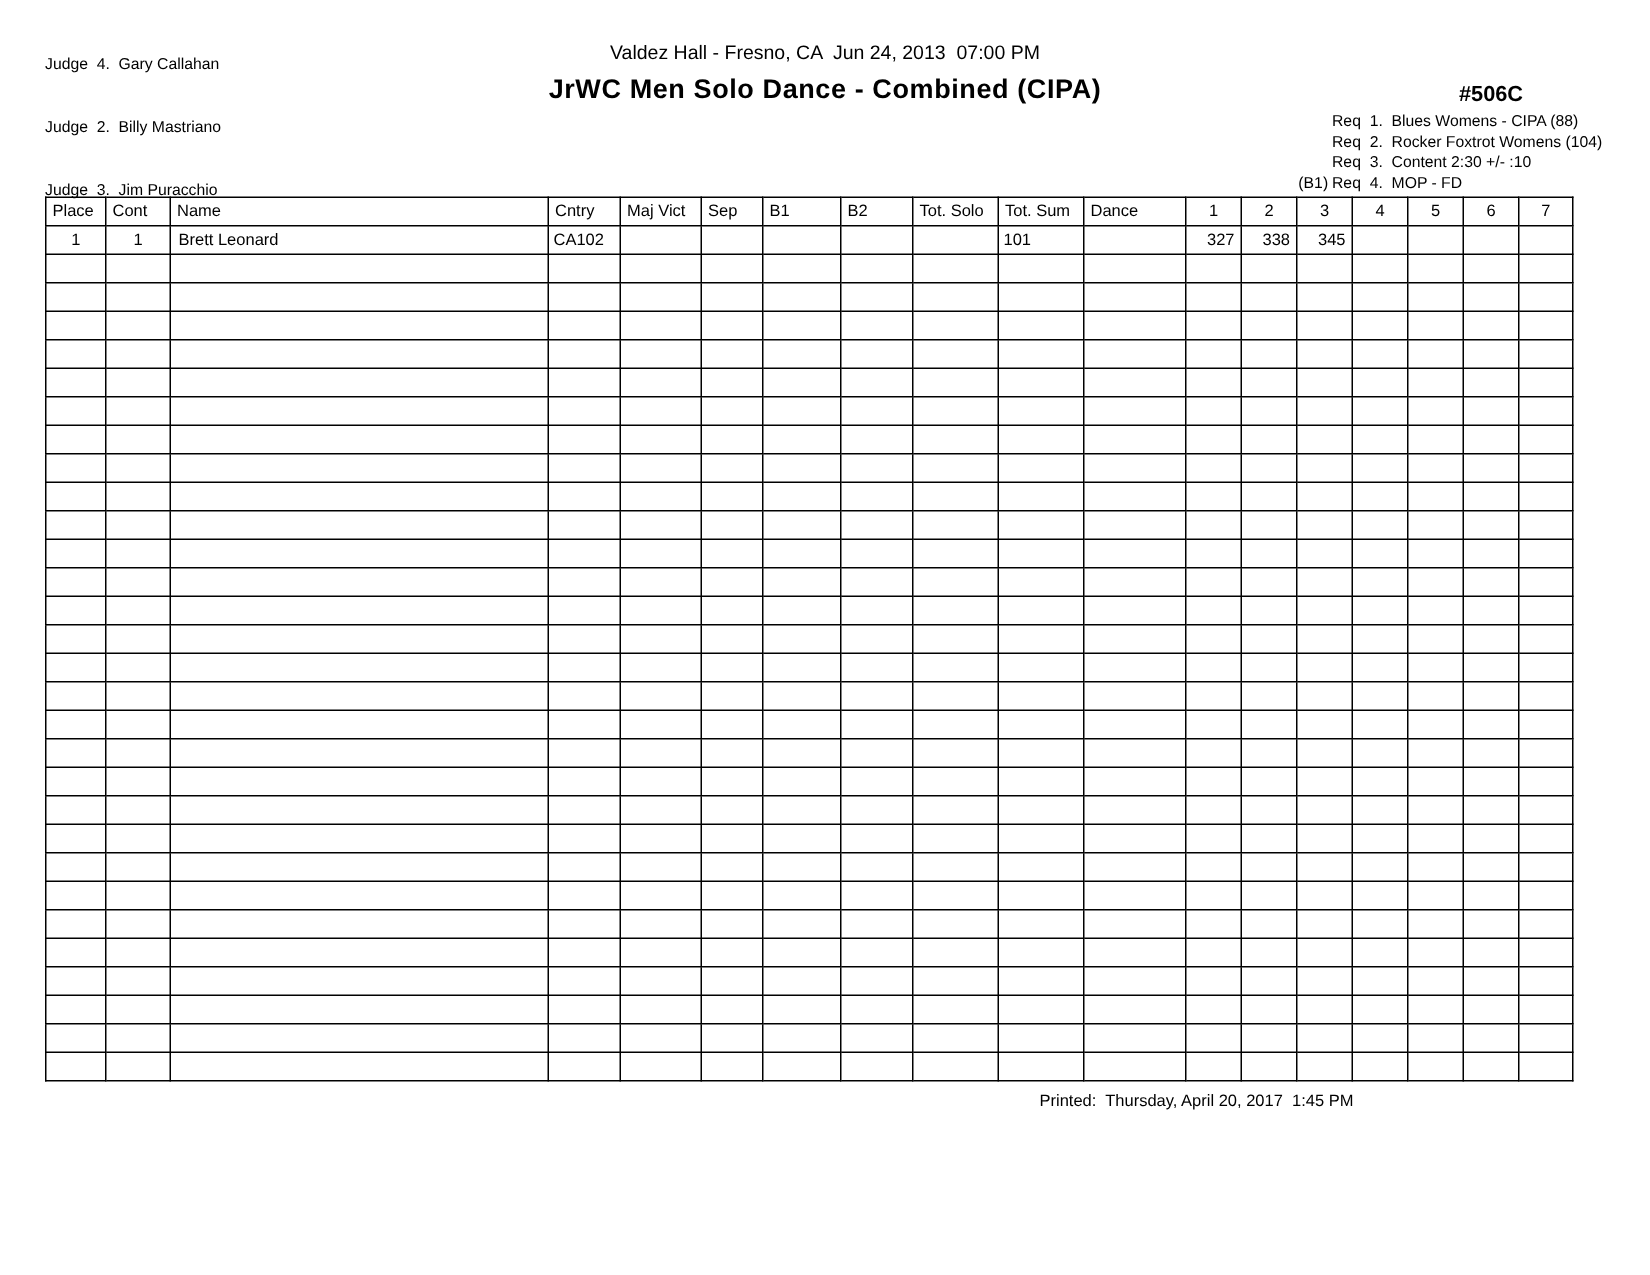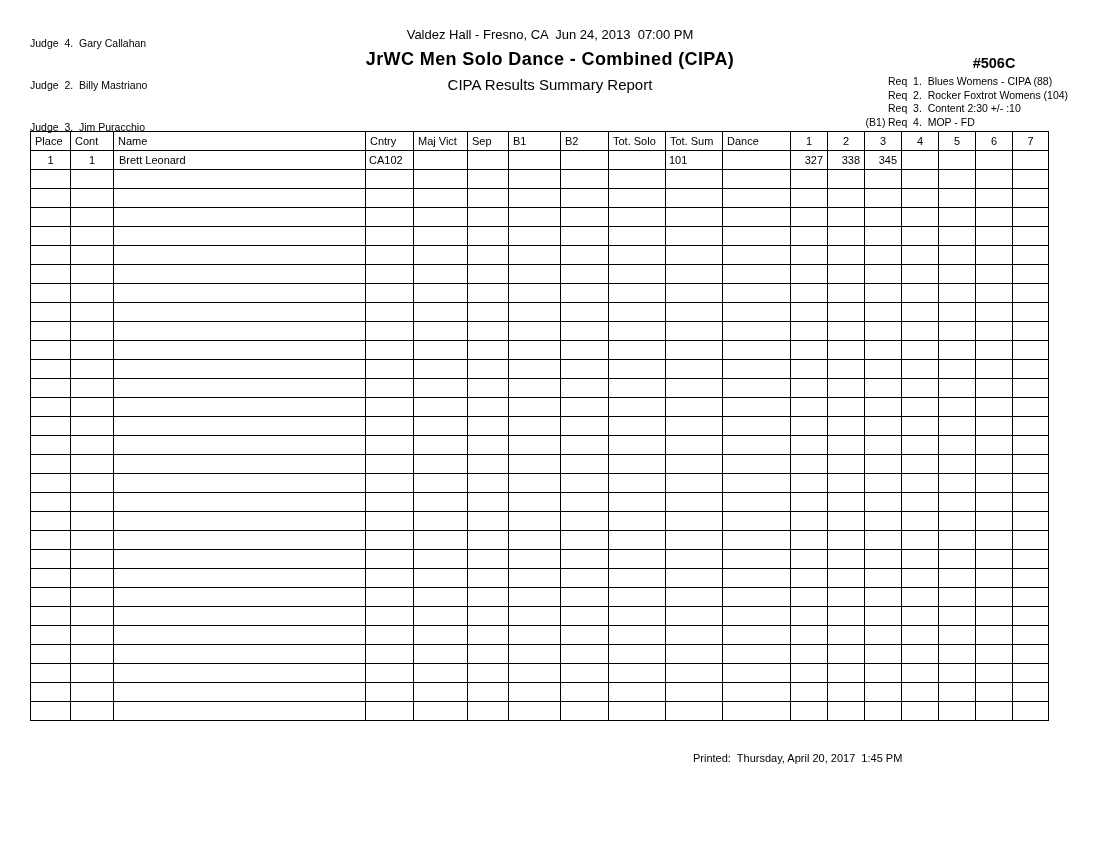--- a/index.html
+++ b/index.html
@@ -46,36 +46,35 @@
     overflow: hidden; white-space: nowrap;
   }
   .results th { padding-left: 4px; }
   .results th.c-num { text-align: center; padding: 0; }
   .results td.a-center { text-align: center; }
   .results td.a-right  { text-align: right; padding-right: 4px; }
   .results td.a-name   { padding-left: 5px; }
 
   .printed-line {
     position: absolute; left: 693px; top: 728px;
-    font-size: 11px; white-space: pre; margin-top: 24px;
+    font-size: 11px; white-space: pre;
   }
 </style>
 </head>
 <body>
 
 <div class="judges">
   <div>Judge  4.  Gary Callahan</div>
   <div>Judge  2.  Billy Mastriano</div>
   <div>Judge  3.  Jim Puracchio</div>
 </div>
 
 <div class="header-center">
   <div class="venue-line">Valdez Hall - Fresno, CA  Jun 24, 2013  07:00 PM</div>
   <div class="event-line">JrWC Men Solo Dance - Combined (CIPA)</div>
-  <div class="report-line">CIPA Results Summary Report</div>
 </div>
 
 <div class="right-block">
   <div class="event-number">#506C</div>
   <div>
       <div class="req-line"><span class="req-prefix"></span><span>Req  1.  Blues Womens - CIPA (88)</span></div>
       <div class="req-line"><span class="req-prefix"></span><span>Req  2.  Rocker Foxtrot Womens (104)</span></div>
       <div class="req-line"><span class="req-prefix"></span><span>Req  3.  Content 2:30 +/- :10</span></div>
       <div class="req-line"><span class="req-prefix">(B1)</span><span>Req  4.  MOP - FD</span></div>
     </div>

